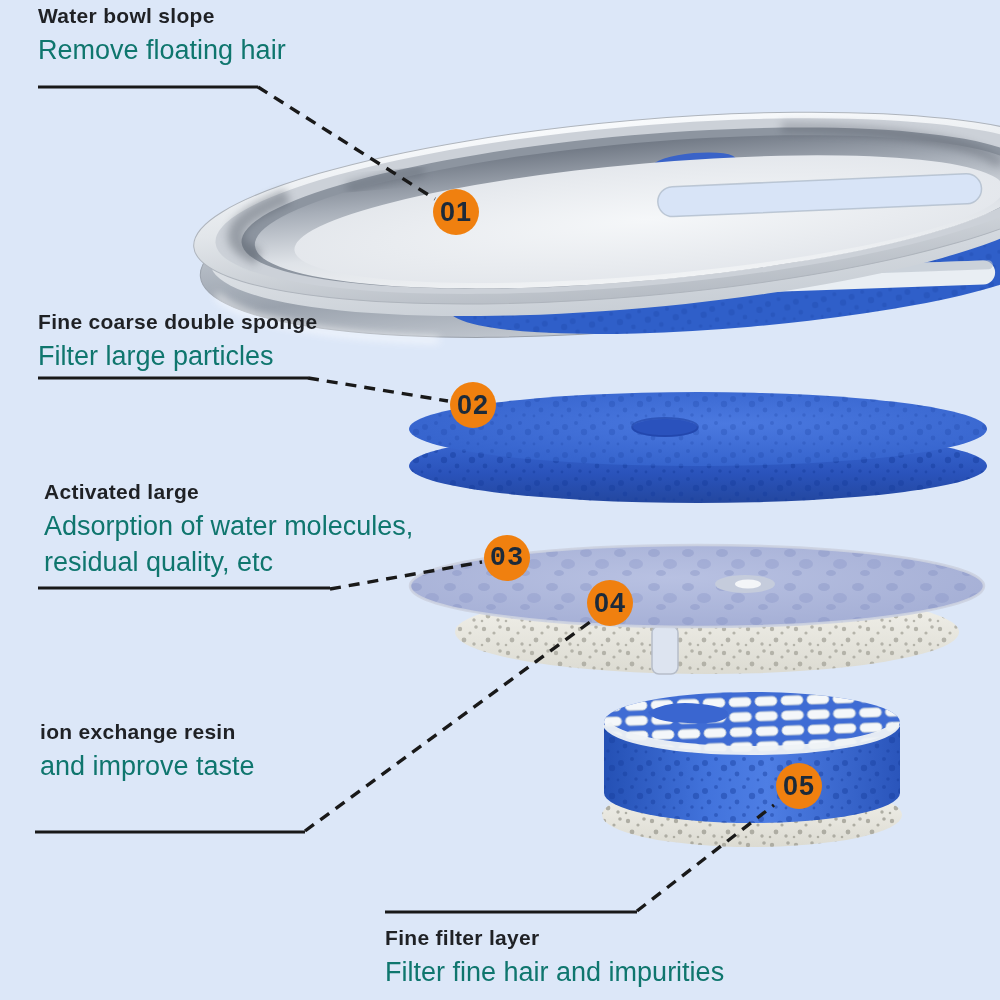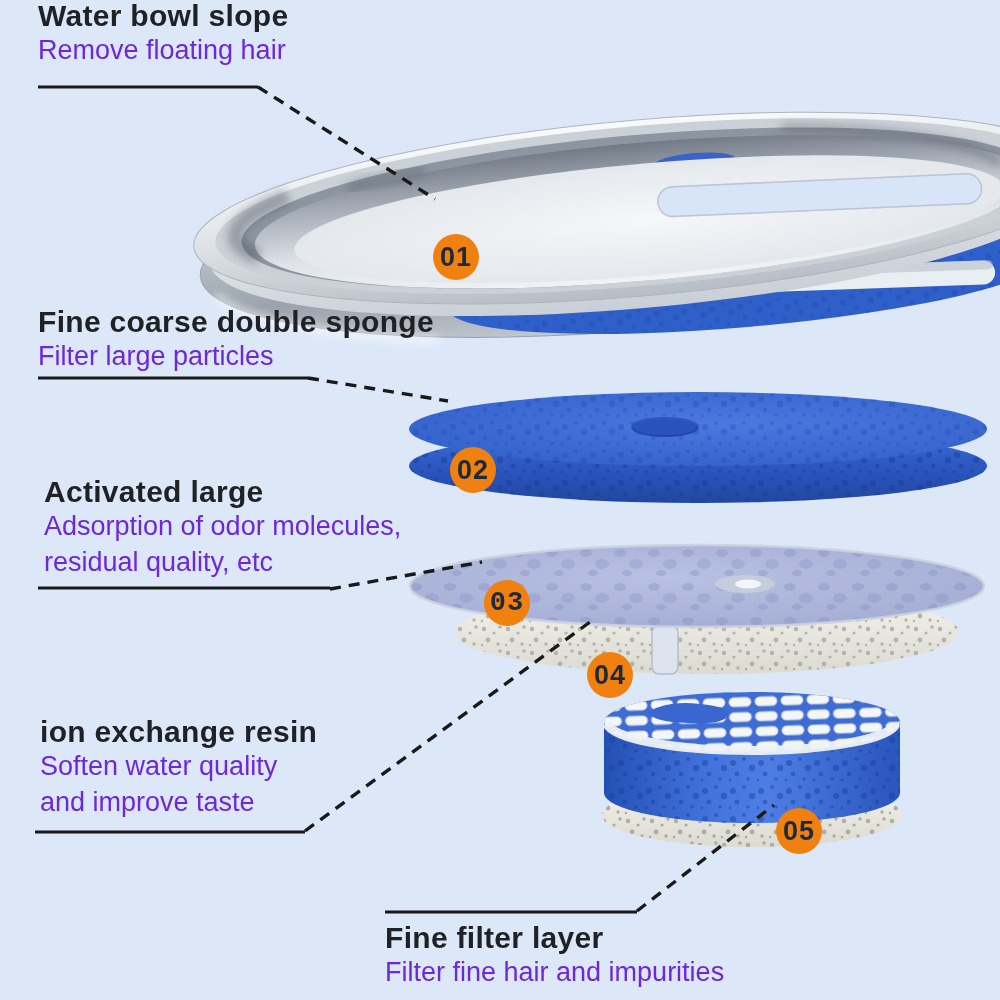--- a/index.html
+++ b/index.html
@@ -3,32 +3,32 @@
 <meta charset="utf-8">
 <style>
   html,body{margin:0;padding:0;}
   .canvas{
     position:relative;width:1000px;height:1000px;overflow:hidden;
     background:#dce7f8;
     font-family:"Liberation Sans", sans-serif;
   }
   .art{position:absolute;left:0;top:0;}
   .label{position:absolute;}
-  .label h3{margin:0;font-size:30px;line-height:32px;font-weight:700;color:#1f2125;letter-spacing:.3px;}
-  .label p{margin:0;font-size:27px;line-height:36px;font-weight:400;color:#6d28d9;}
+  .label h3{margin:0;font-size:21px;line-height:32px;font-weight:700;color:#1f2125;letter-spacing:.3px;}
+  .label p{margin:0;font-size:27px;line-height:36px;font-weight:400;color:#0f766e;}
   .badge{
     position:absolute;width:46px;height:46px;border-radius:50%;
     background:#f0800f;color:#1c2a3a;
     display:flex;align-items:center;justify-content:center;
-    font-size:27px;font-weight:700;letter-spacing:1px;margin-top:45px;
+    font-size:27px;font-weight:700;letter-spacing:1px;
   }
   .b01{left:433px;top:189px;}
-  .b02{left:450px;top:402px;}
+  .b02{left:450px;top:382px;}
   .b03{left:484px;top:535px;font-family:Liberation Mono, monospace;}
-  .b04{left:587px;top:607px;}
+  .b04{left:587px;top:580px;}
   .b05{left:776px;top:763px;}
   .l1{left:38px;top:0px;}
   .l2{left:38px;top:306px;}
   .l3{left:44px;top:476px;}
   .l4{left:40px;top:716px;}
   .l5{left:385px;top:922px;}
 </style>
 </head>
 <body>
 
@@ -199,27 +199,26 @@
     <p>Remove floating hair</p>
   </div>
 
   <div class="label l2">
     <h3>Fine coarse double sponge</h3>
     <p>Filter large particles</p>
   </div>
 
   <div class="label l3">
     <h3>Activated large</h3>
-    <p>Adsorption of odor molecules,</p>
+    <p>Adsorption of water molecules,</p>
     <p>residual quality, etc</p>
   </div>
 
   <div class="label l4">
     <h3>ion exchange resin</h3>
-    <p>Soften water quality</p>
     <p>and improve taste</p>
   </div>
 
   <div class="label l5">
     <h3>Fine filter layer</h3>
     <p>Filter fine hair and impurities</p>
   </div>
 
 </div>
 

